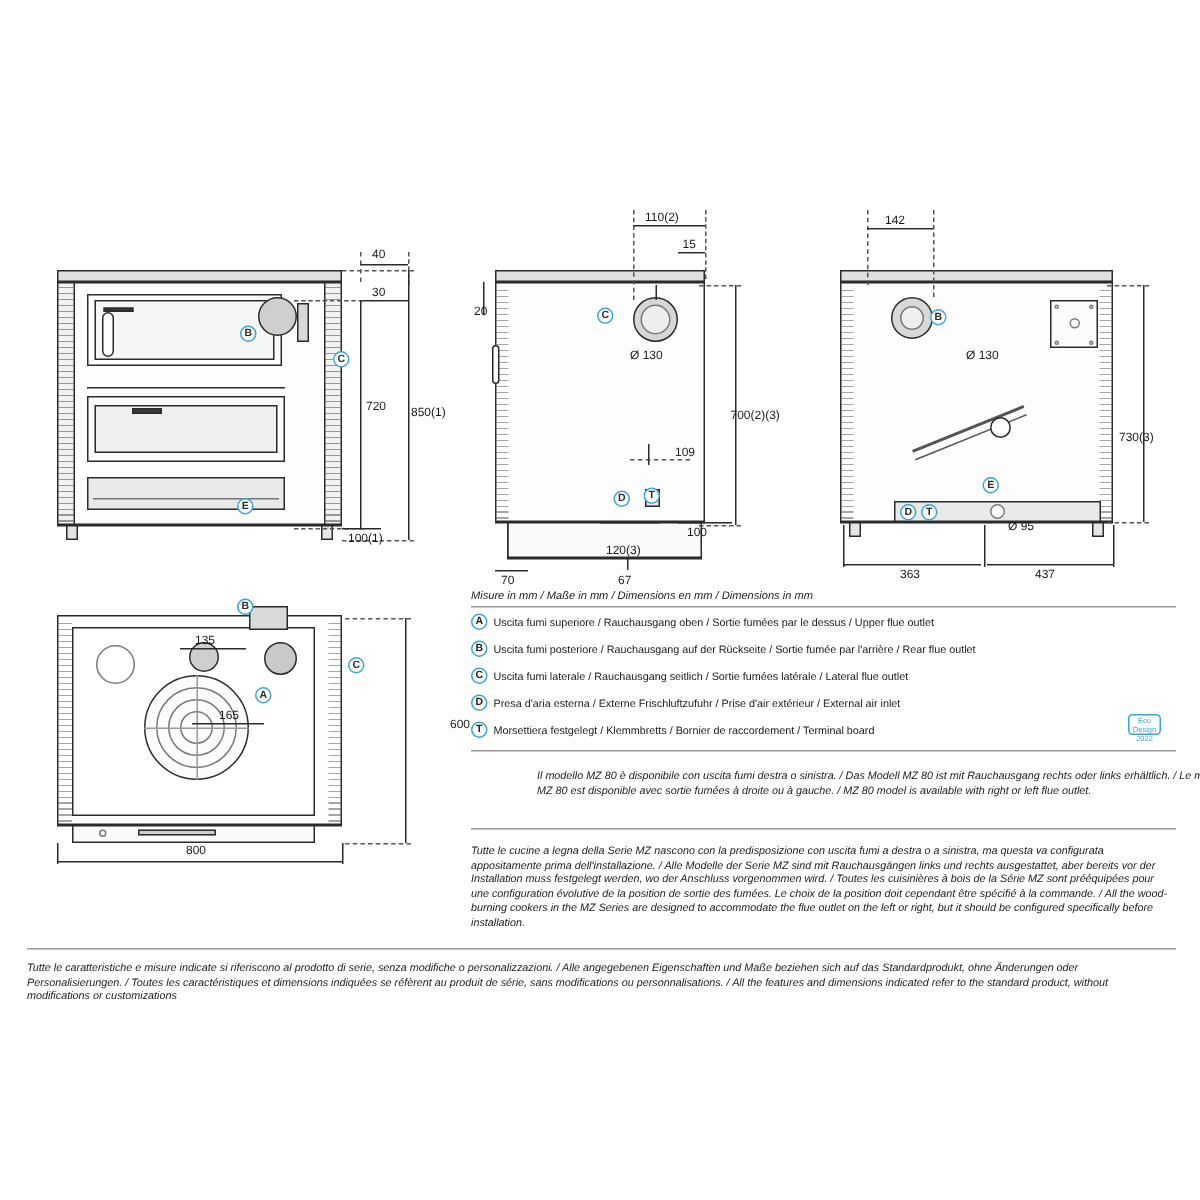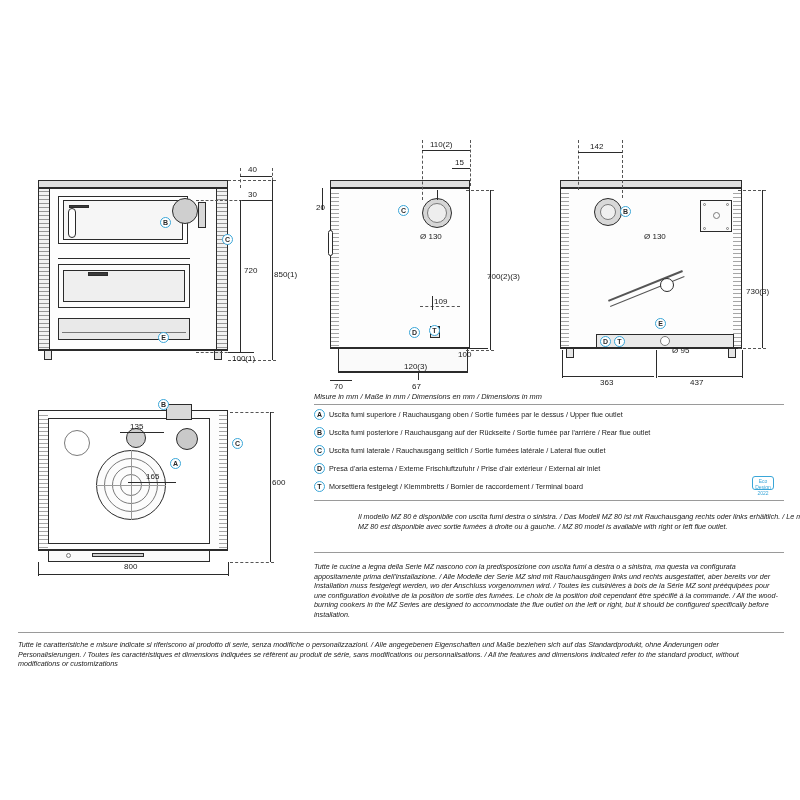--- a/index.html
+++ b/index.html
@@ -116,21 +116,21 @@
     <div class="dash-v" style="left:470px;top:140px;height:46px;"></div>
     <div class="arrowline" style="left:422px;top:150px;width:48px;"></div>
     <div class="txt" style="left:430px;top:140px;">110(2)</div>
     <div class="arrowline" style="left:452px;top:168px;width:18px;"></div>
     <div class="txt" style="left:455px;top:158px;">15</div>
 
     <div class="ln vl" style="left:322px;top:188px;height:22px;"></div>
     <div class="txt" style="left:316px;top:203px;">20</div>
 
     <div class="dash-h" style="left:420px;top:306px;width:40px;"></div>
-    <div class="txt" style="left:434px;top:297px;">109</div>
+    <div class="txt" style="left:434px;top:297px;padding-left:16px;">109</div>
     <div class="ln vl" style="left:432px;top:296px;height:14px;"></div>
 
     <div class="ln vl" style="left:490px;top:190px;height:160px;"></div>
     <div class="txt" style="left:487px;top:272px;">700(2)(3)</div>
     <div class="dash-h" style="left:466px;top:190px;width:28px;"></div>
     <div class="dash-h" style="left:466px;top:350px;width:28px;"></div>
 
     <div class="arrowline" style="left:400px;top:348px;width:40px;"></div>
     <div class="txt" style="left:404px;top:350px;margin-top:12px;">120(3)</div>
     <div class="arrowline" style="left:452px;top:348px;width:36px;"></div>
@@ -218,21 +218,21 @@
     <div class="box" style="left:48px;top:550px;width:162px;height:12px;background:#fafafa;"></div>
     <div class="circl" style="left:66px;top:553px;width:5px;height:5px;"></div>
     <div class="box" style="left:92px;top:553px;width:52px;height:4px;background:#cfcfcf;"></div>
 
     <div class="arrowline" style="left:120px;top:432px;width:44px;"></div>
     <div class="txt" style="left:130px;top:422px;">135</div>
     <div class="arrowline" style="left:128px;top:482px;width:48px;"></div>
     <div class="txt" style="left:146px;top:472px;">165</div>
 
     <div class="ln vl" style="left:270px;top:412px;height:150px;"></div>
-    <div class="txt" style="left:272px;top:478px;">600</div>
+    <div class="txt" style="left:272px;top:478px;padding-left:28px;">600</div>
     <div class="dash-h" style="left:230px;top:412px;width:44px;"></div>
     <div class="dash-h" style="left:230px;top:562px;width:44px;"></div>
 
     <div class="arrowline" style="left:38px;top:574px;width:190px;"></div>
     <div class="txt" style="left:124px;top:562px;">800</div>
     <div class="ln vl" style="left:38px;top:562px;height:14px;"></div>
     <div class="ln vl" style="left:228px;top:562px;height:14px;"></div>
   </div>
 
   <div>

